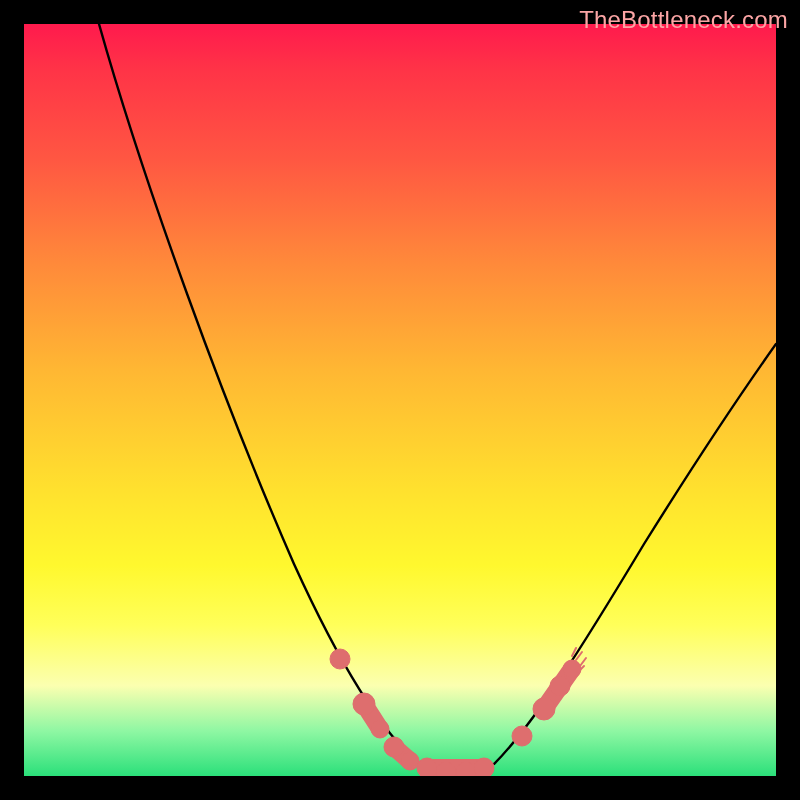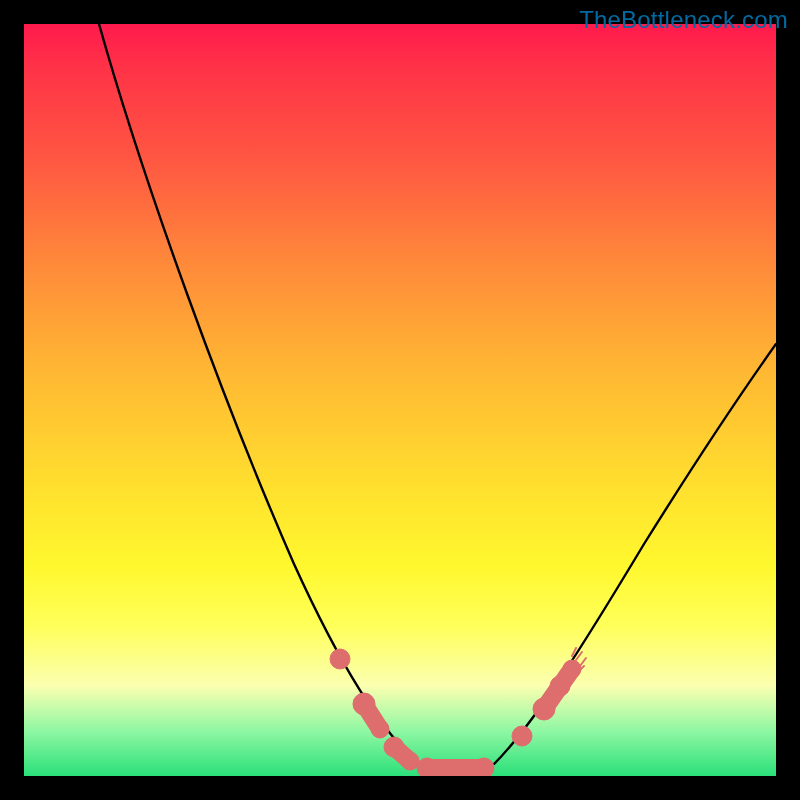--- a/index.html
+++ b/index.html
@@ -28,21 +28,21 @@
       #ffff5a 80%,
       #fbffb0 88%,
       #8ff7a3 94%,
       #2be07a 100%
     );
   }
   .watermark {
     position: absolute;
     top: 6px;
     right: 12px;
-    color: #0369a1;
+    color: #fca5a5;
     font-size: 24px;
     font-weight: 500;
     letter-spacing: 0.2px;
     user-select: none;
   }
   svg.plot {
     position: absolute;
     left: 24px;
     top: 24px;
     width: 752px;

